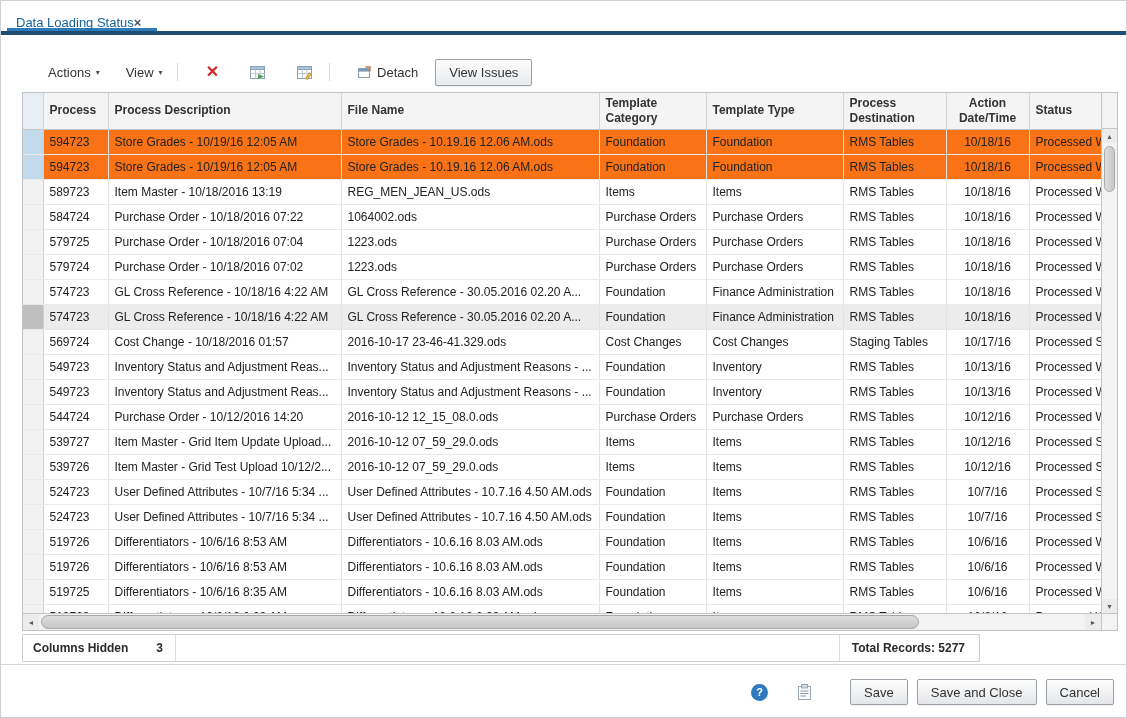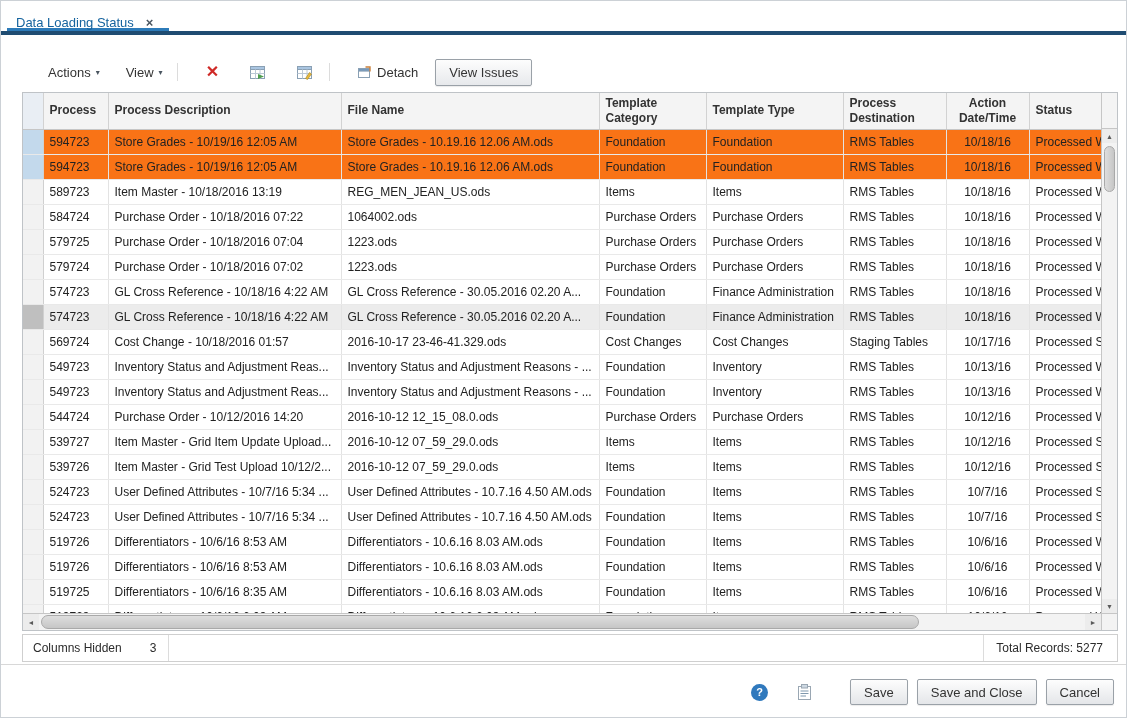--- a/index.html
+++ b/index.html
@@ -8,21 +8,21 @@
     width: 1127px; height: 718px;
     font-family: "Liberation Sans", sans-serif;
     background: #ffffff; color: #333;
     border: 1px solid #ccd1d6;
     overflow: hidden;
   }
 
   
   .tabbar { height: 30px; display: flex; align-items: flex-end; padding-left: 6px; background: #fff; }
   .tab {
-    display: flex; align-items: center; gap: 12px;
+    display: flex; align-items: center; gap: 0;
     height: 14px; padding: 0 16px 0 9px;
     border-bottom: 3px solid #2d7bb9;
     font-size: 13px; color: #15639e;
   }
   .tab-close { color: #4a5560; font-size: 13px; font-weight: bold; line-height: 1; }
   .navy-strip { height: 4px; background: #1f4c72; }
 
   
   .toolbar { margin: 23px 0 6px 28px; height: 28px; display: flex; align-items: center; }
   .tb-item { display: flex; align-items: center; gap: 5px; padding: 4px 7px; font-size: 13px; color: #333; cursor: default; margin-left: 12px; }
@@ -75,23 +75,23 @@
   .vs-track { flex: 1; }
   .hscroll-row { height: 17px; border-top: 1px solid #c6c6c6; display: flex; }
   .hs-track { width: 1078px; position: relative; background: #f3f3f3; display: flex; }
   .hs-btn { width: 16px; display: flex; align-items: center; justify-content: center; font-size: 7px; color: #5a5a5a; background: #ececec; }
   .hs-btn.right { position: absolute; right: 0; top: 0; bottom: 0; }
   .hs-thumb { position: absolute; left: 18px; width: 878px; top: 1px; bottom: 1px; background: linear-gradient(#dedede, #c6c6c6); border: 1px solid #a9a9a9; border-radius: 8px; }
   .hs-corner { width: 16px; background: #f3f3f3; border-left: 1px solid #c6c6c6; }
 
   
   .footer {
-    margin: 3px 0 0 21px; width: 1096px; height: 28px;
+    margin: 3px 0 0 21px; width: 958px; height: 28px;
     border: 1px solid #cfcfcf;
-    display: flex; align-items: center; font-size: 12px; color: #2b2b2b;
+    display: flex; align-items: center; font-size: 12px; color: #2b2b2b; font-weight: bold;
   }
   .f-label { padding-left: 10px; }
   .f-count { margin-left: 28px; }
   .f-sep { width: 1px; align-self: stretch; background: #dcdcdc; margin-left: 12px; }
   .f-spacer { flex: 1; }
   .f-total { margin: 0 14px 0 12px; }
 
   .panel-line { border-bottom: 1px solid #d8d8d8; margin-top: 2px; }
 
   

